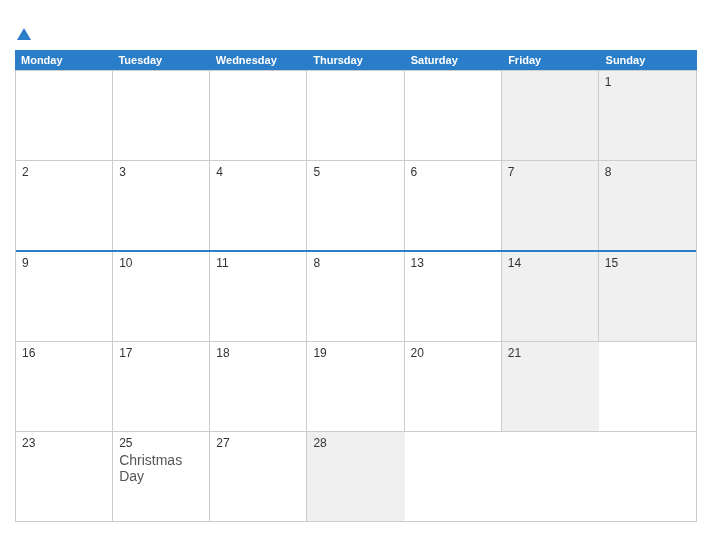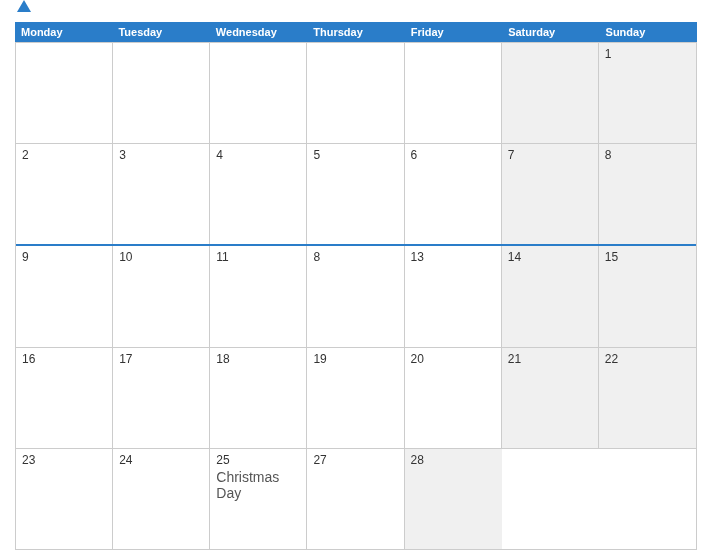--- a/index.html
+++ b/index.html
@@ -6,21 +6,21 @@
     body {
       font-family: Arial, sans-serif;
       background: #fff;
       width: 712px;
       height: 550px;
       overflow: hidden;
     }
     .page {
       width: 712px;
       height: 550px;
-      padding: 0 15px;
+      padding: 28px 15px;
       display: flex;
       flex-direction: column;
     }
     .header {
       display: flex;
       align-items: center;
       justify-content: space-between;
       margin-bottom: 8px;
     }
     .logo {
@@ -140,22 +140,22 @@
     <h1 class="title"></h1>
     <div class="country"></div>
   </div>
 
   <div class="calendar">
     <div class="cal-header">
     <div class="cal-header-cell">Monday</div>
         <div class="cal-header-cell">Tuesday</div>
         <div class="cal-header-cell">Wednesday</div>
         <div class="cal-header-cell">Thursday</div>
+        <div class="cal-header-cell">Saturday</div>
         <div class="cal-header-cell">Friday</div>
-        <div class="cal-header-cell">Saturday</div>
         <div class="cal-header-cell">Sunday</div>
       </div>
     <div class="cal-body">
     <div class="cal-row">
           <div class="cal-cell"></div>
           <div class="cal-cell"></div>
           <div class="cal-cell"></div>
           <div class="cal-cell"></div>
           <div class="cal-cell"></div>
           <div class="cal-cell shaded"></div>
@@ -221,30 +221,24 @@
           </div>
           <div class="cal-cell">
             <span class="day-num">19</span>
           </div>
           <div class="cal-cell">
             <span class="day-num">20</span>
           </div>
           <div class="cal-cell shaded">
             <span class="day-num">21</span>
           </div>
-          <div class="cal-cell shaded">
-            <span class="day-num">22</span>
-          </div>
         </div>
         <div class="cal-row">
           <div class="cal-cell">
             <span class="day-num">23</span>
-          </div>
-          <div class="cal-cell">
-            <span class="day-num">24</span>
           </div>
           <div class="cal-cell"><span class="day-num">25</span><span class="holiday">Christmas Day</span></div>
           <div class="cal-cell">
             <span class="day-num">27</span>
           </div>
           <div class="cal-cell shaded">
             <span class="day-num">28</span>
           </div>
         </div>
       </div>

